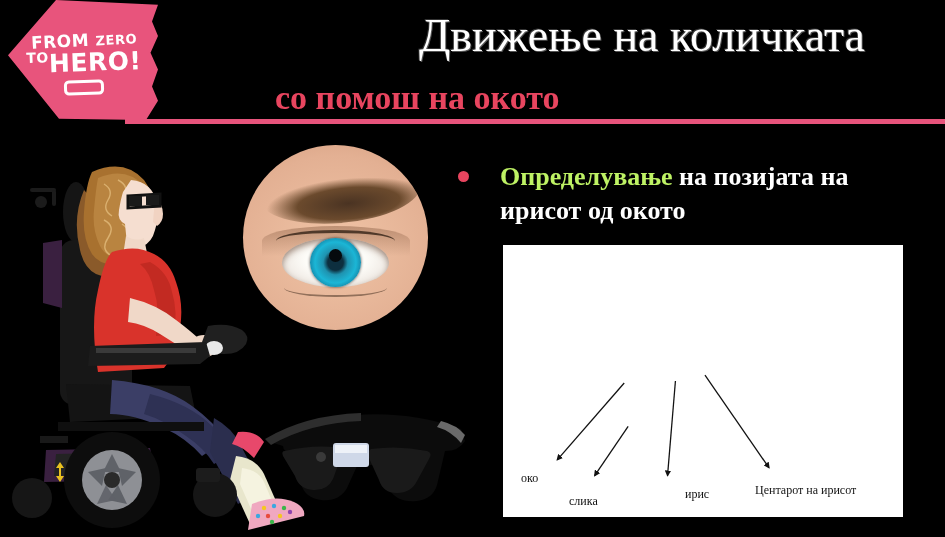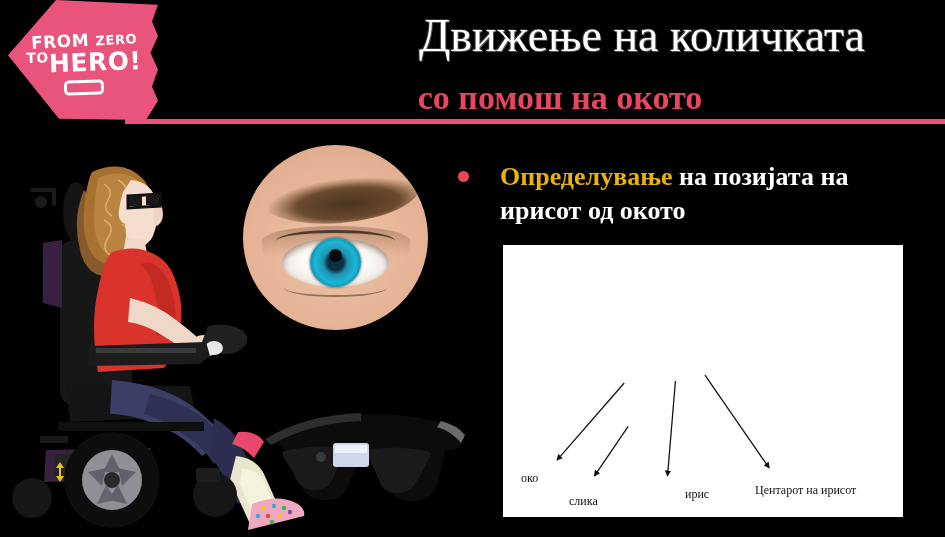--- a/index.html
+++ b/index.html
@@ -42,35 +42,35 @@
   }
   #title-main{
     position:absolute; left:245px; top:12px; width:620px;
     text-align:right; color:#fff;
     font-size:46px; font-weight:normal; line-height:1.05;
     letter-spacing:0px;
     text-shadow: 1px 1px 0 #555, -1px -1px 0 #333;
   }
   #title-sub{
     position:absolute; left:275px; top:80px; width:570px;
-    text-align:center; color:#E8455F;
+    color:#E8455F;
     font-size:34px; font-weight:bold; line-height:1.05;
   }
 
   
   #bullet-block{
     position:absolute; left:458px; top:160px; width:460px;
     color:#fff; font-size:26px; font-weight:bold; line-height:1.32;
   }
   #bullet-dot{
     position:absolute; left:0px; top:11px; width:11px; height:11px;
     border-radius:50%; background:#E8455F;
   }
   #bullet-text{ margin-left:42px; }
-  #bullet-text .accent{ color:#eab308; }
+  #bullet-text .accent{ color:#bef264; }
 
   
   #eye-photo{
     position:absolute; left:243px; top:145px; width:185px; height:185px;
     border-radius:50%; overflow:hidden;
     background:radial-gradient(ellipse 120% 110% at 50% 55%, #f0c4a6 0%, #e3b093 45%, #c99070 78%, #a8704f 100%);
   }
   #eye-brow{
     position:absolute; left:8%; top:8%; width:88%; height:34%;
     background:radial-gradient(ellipse 70% 55% at 55% 70%, #4a3322 0%, #6b4a2d 45%, rgba(120,85,55,0) 72%);

